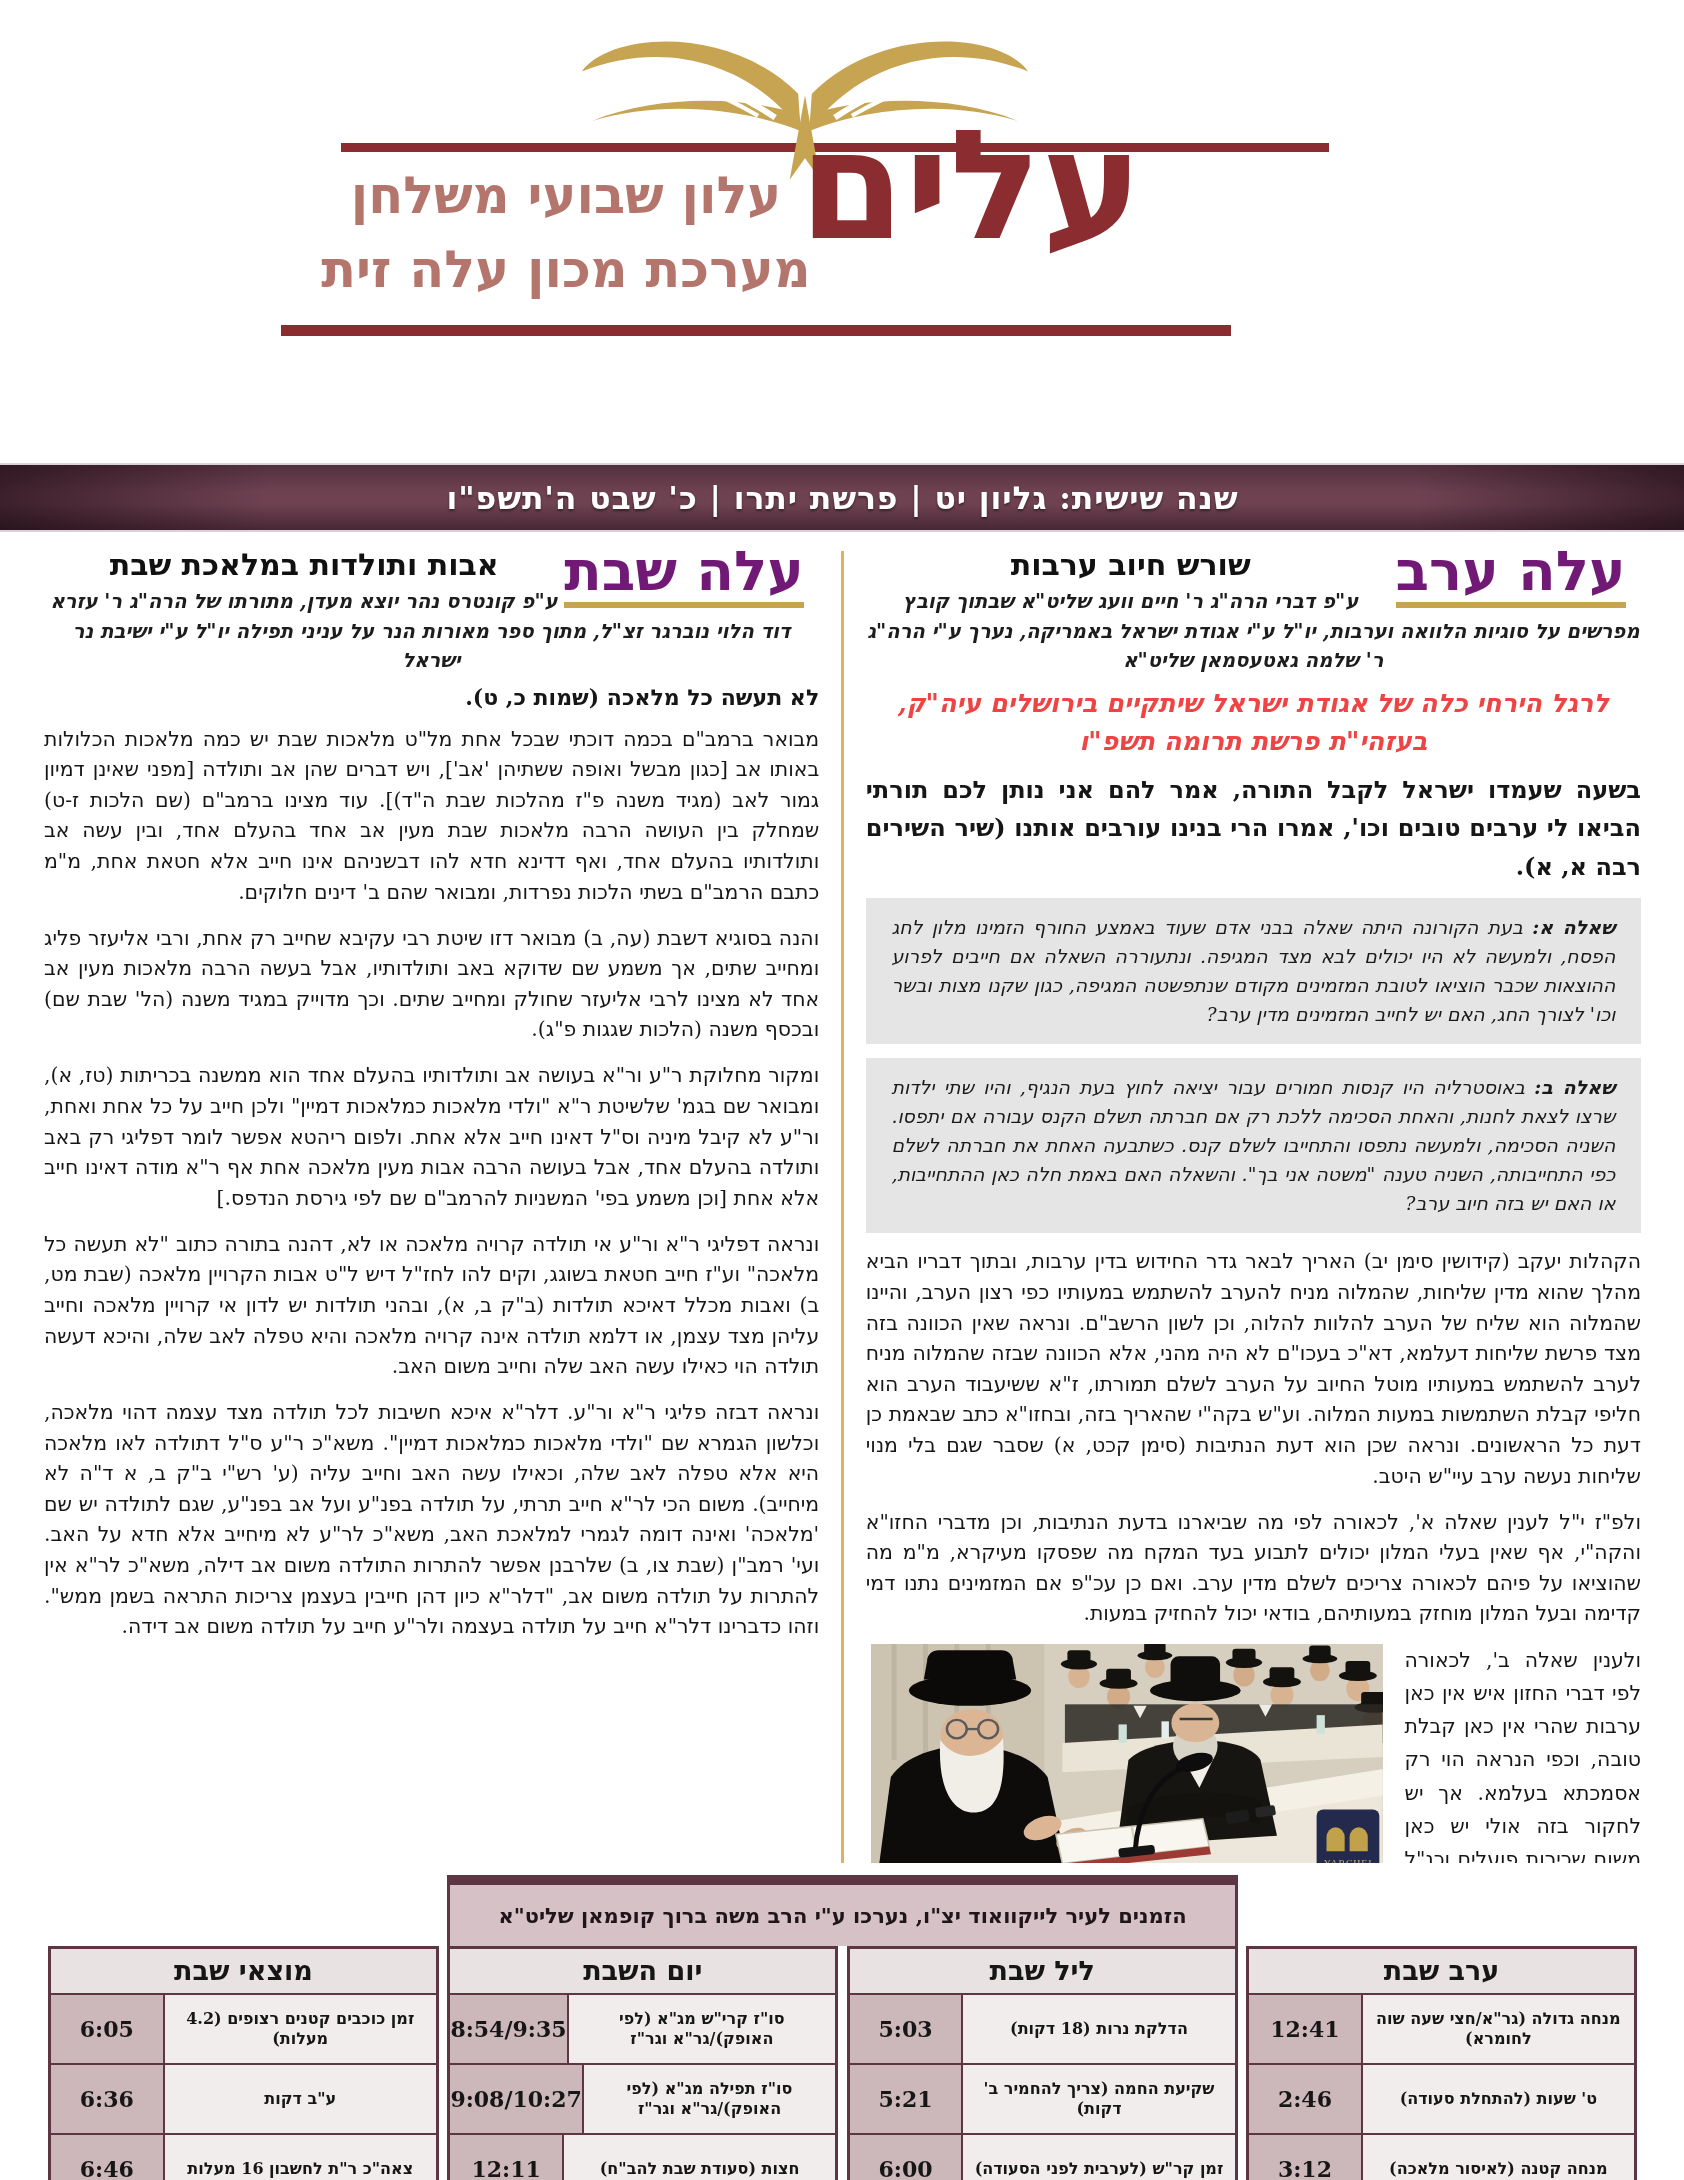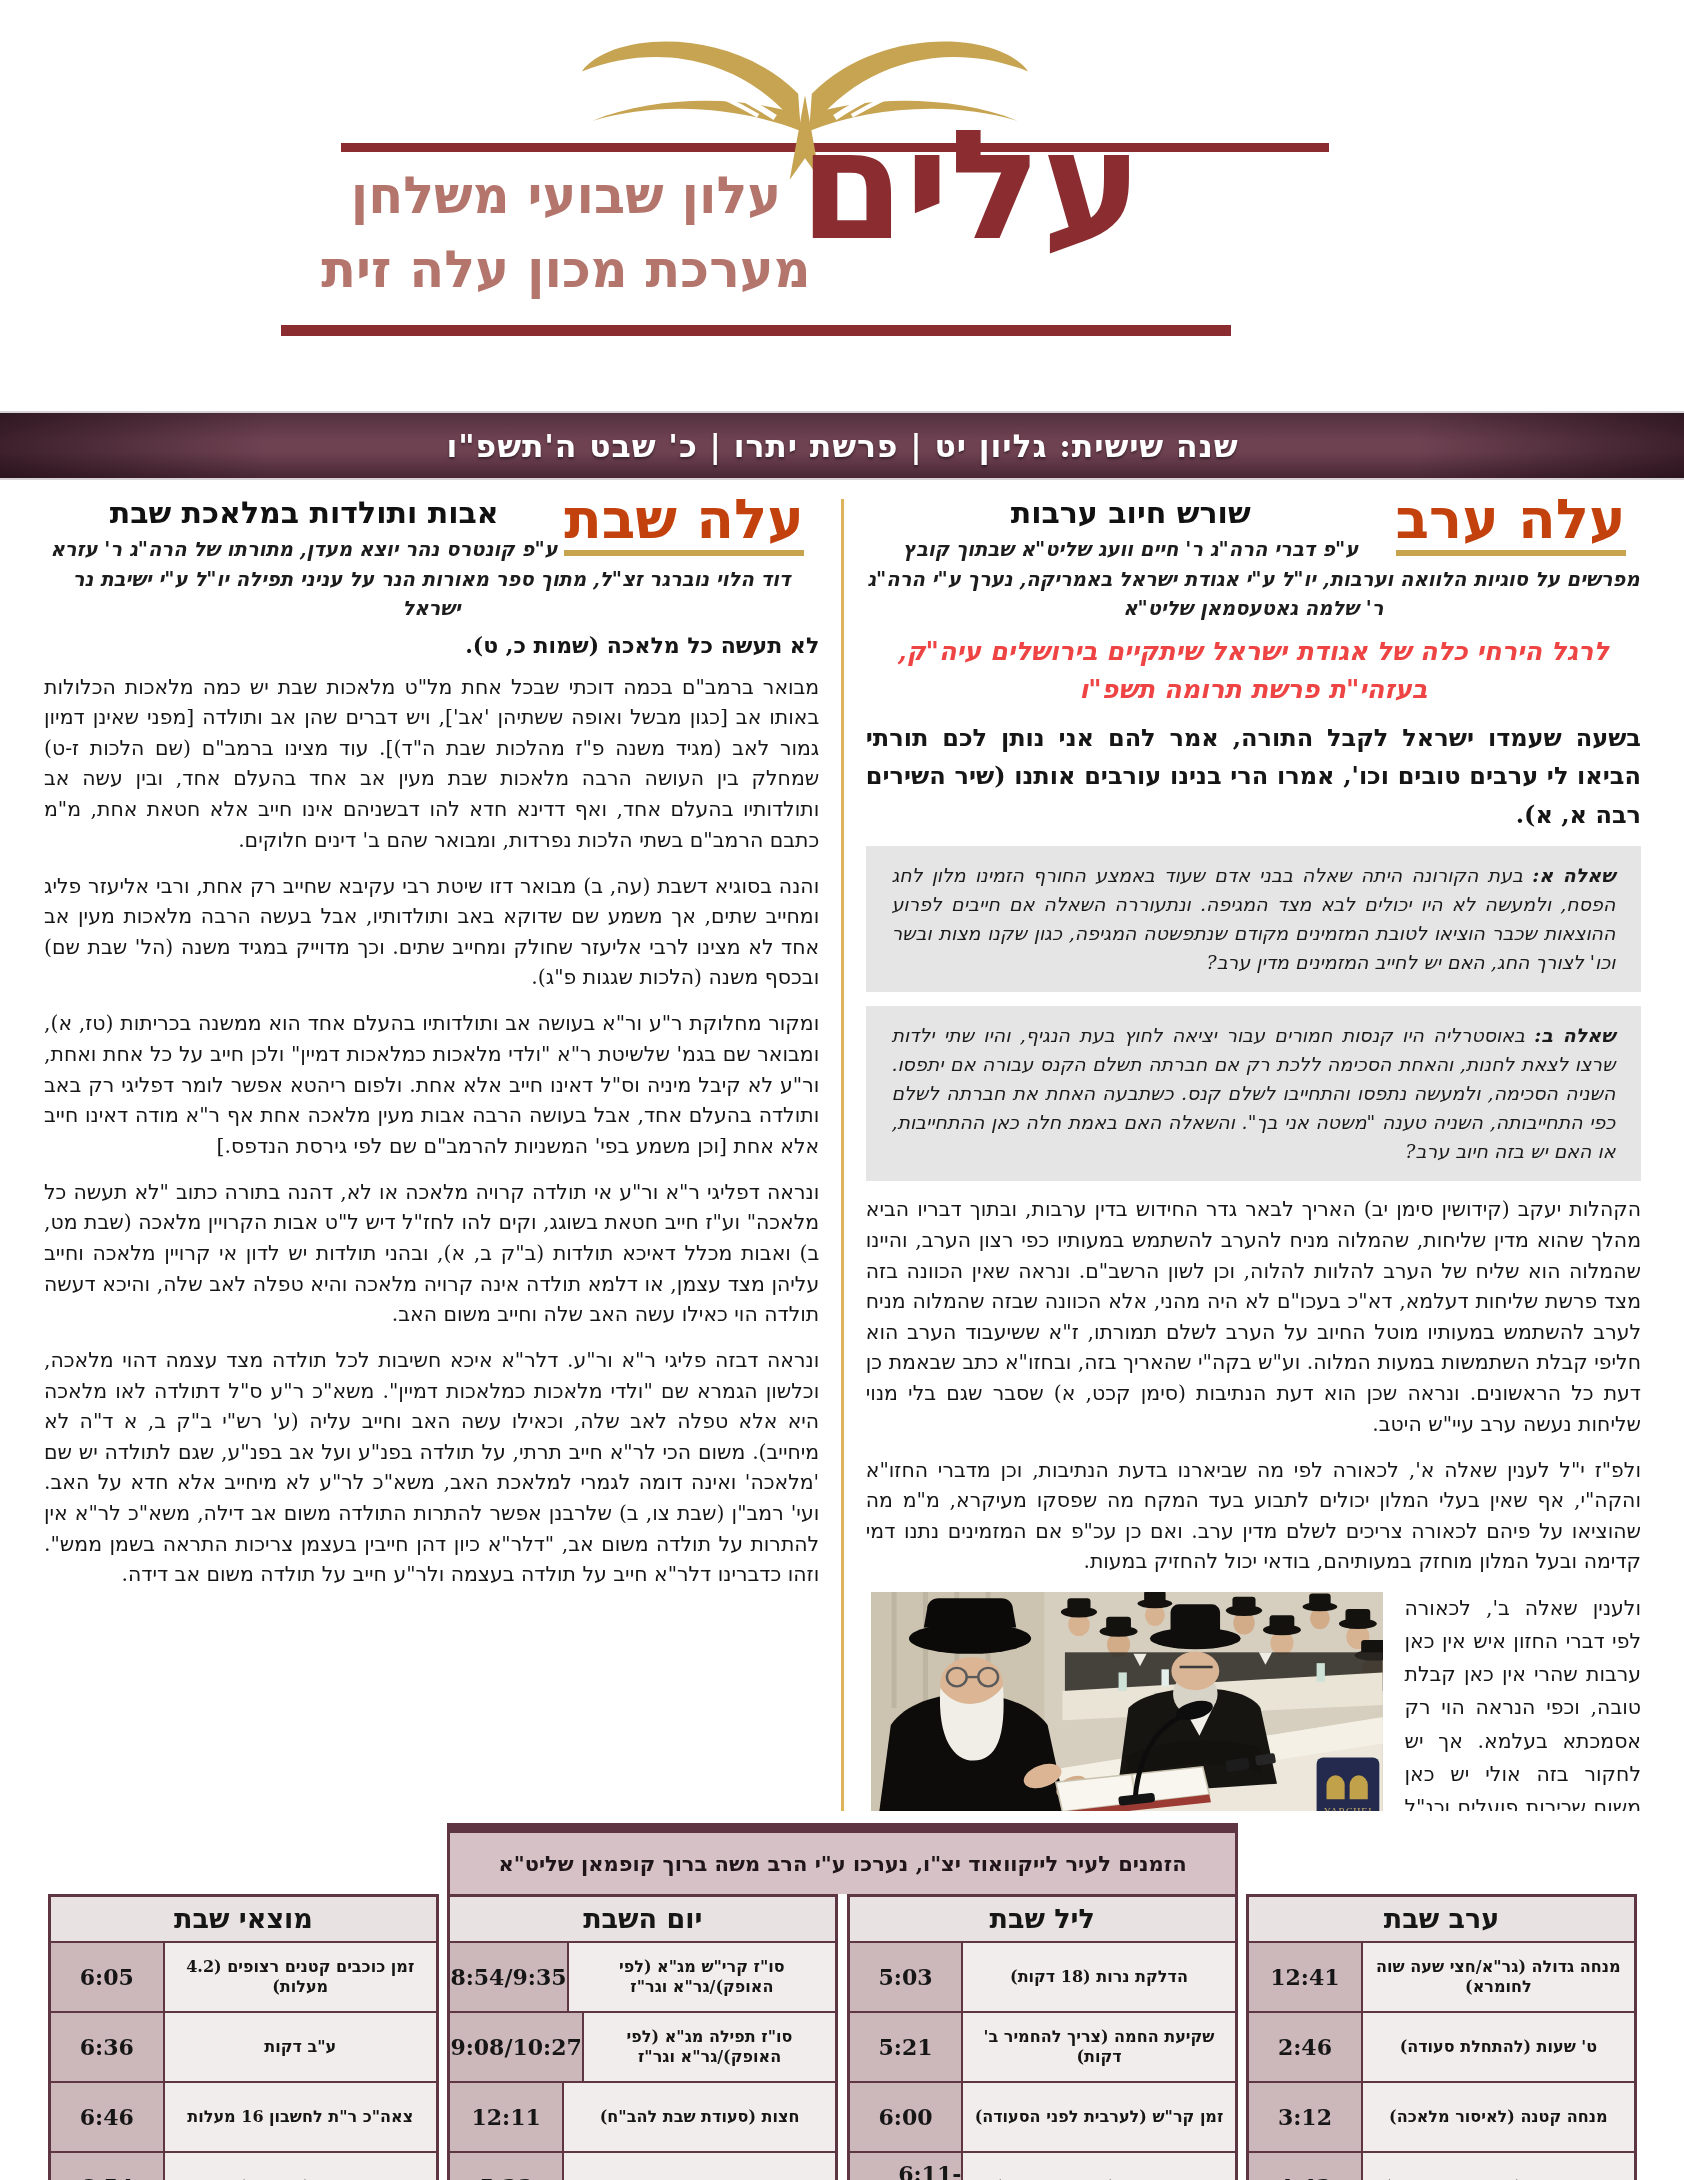--- a/index.html
+++ b/index.html
@@ -6,21 +6,21 @@
   .page{
     position:relative;
     width:1685px;height:2181px;
     background:#ffffff;
     overflow:hidden;
     direction:rtl;
     font-family:"DejaVu Serif","DejaVu Sans",sans-serif;
     color:#161616;
   }
   
-  .masthead{position:relative;height:411px;}
+  .masthead{position:relative;height:463px;}
   .book-svg{position:absolute;left:558px;top:22px;width:494px;height:162px;}
   .mast-rule1{position:absolute;left:341px;top:143px;width:988px;height:9.4px;background:#8b2d30;}
   .mast-rule2{position:absolute;left:281px;top:325px;width:950px;height:11px;background:#8b2d30;}
   .tagline{
     position:absolute;left:317px;top:158px;width:498px;
     text-align:center;color:#b3756c;font-weight:bold;
     font-size:51px;line-height:1.46;white-space:nowrap;
   }
   .logo-word{
     position:absolute;left:799px;top:75px;z-index:3;
@@ -44,21 +44,21 @@
   .columns{
     display:flex;align-items:stretch;
     padding:0 44px;margin-top:13.6px;
     height:1317px;overflow:hidden;
   }
   .col{flex:1 1 0;min-width:0;}
   .col-divider{flex:0 0 2.6px;background:#ddb45c;margin:5.1px 22px 0 22px;}
   .section-head{margin-bottom:5.1px;}
   .gold-logo{
     float:right;margin-inline-start:15.3px;margin-top:-5.1px;
-    color:#c2410c;font-weight:bold;font-size:55px;line-height:1.05;
+    color:#701a75;font-weight:bold;font-size:55px;line-height:1.05;
     text-align:right;
   }
   .gold-underline{height:6px;background:#c9a44f;margin-top:1.7px;}
   .sec-title{
     margin:1.7px 0 5.1px 0;text-align:center;
     font-size:30px;font-weight:bold;color:#111;
   }
   .sec-subtitle{
     margin:0 0 8.5px 0;text-align:center;
     font-style:italic;font-weight:bold;font-size:19.6px;line-height:1.5;color:#1d1d1d;

